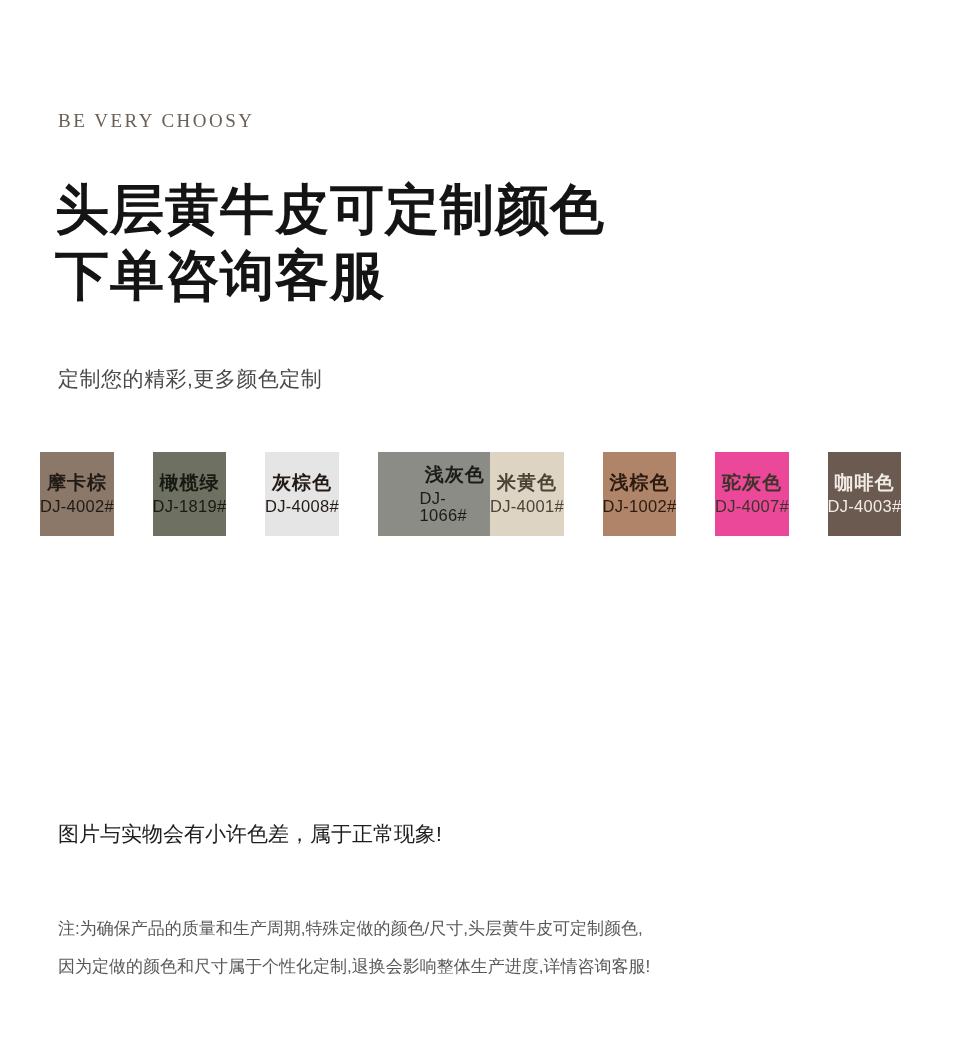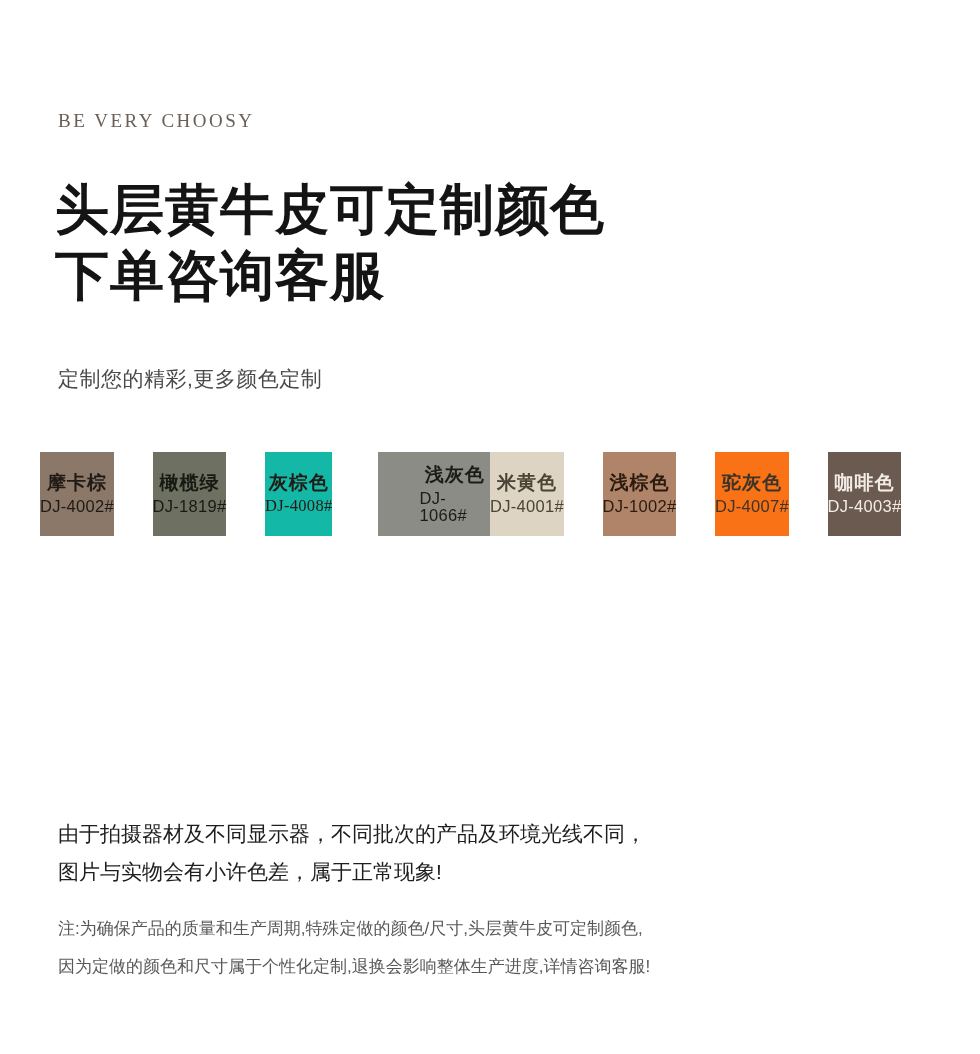--- a/index.html
+++ b/index.html
@@ -164,21 +164,21 @@
     <div class="swatch">
       <div class="swatch-chip" style="background: rgb(86, 90, 75);"></div>
       <div class="swatch-label" style="background: rgb(110, 113, 98); color: rgb(23, 26, 18);">
         <span class="swatch-name">橄榄绿</span>
         <span class="swatch-code">DJ-1819#</span>
       </div>
     </div>
 
     <div class="swatch">
       <div class="swatch-chip" style="background: rgb(171, 146, 137);"></div>
-      <div class="swatch-label" style="background: #14b8a6; color: rgb(35, 26, 22); font-family: Liberation Serif, serif;">
+      <div class="swatch-label" style="background: #e5e5e5; color: rgb(35, 26, 22);">
         <span class="swatch-name">灰棕色</span>
         <span class="swatch-code">DJ-4008#</span>
       </div>
     </div>
 
     <div class="swatch">
       <div class="swatch-chip" style="background: rgb(107, 108, 104);"></div>
       <div class="swatch-label" style="background: rgb(139, 140, 134); color: rgb(26, 28, 25); padding-left: 42px;">
         <span class="swatch-name">浅灰色</span>
         <span class="swatch-code">DJ-1066#</span>
@@ -196,38 +196,37 @@
     <div class="swatch">
       <div class="swatch-chip" style="background: rgb(176, 132, 104);"></div>
       <div class="swatch-label" style="background: rgb(176, 132, 104); color: rgb(43, 26, 15);">
         <span class="swatch-name">浅棕色</span>
         <span class="swatch-code">DJ-1002#</span>
       </div>
     </div>
 
     <div class="swatch">
       <div class="swatch-chip" style="background: rgb(207, 196, 180);"></div>
-      <div class="swatch-label" style="background: #f97316; color: rgb(60, 52, 42);">
+      <div class="swatch-label" style="background: #ec4899; color: rgb(60, 52, 42);">
         <span class="swatch-name">驼灰色</span>
         <span class="swatch-code">DJ-4007#</span>
       </div>
     </div>
 
     <div class="swatch">
       <div class="swatch-chip" style="background: rgb(84, 69, 61);"></div>
       <div class="swatch-label" style="background: rgb(107, 90, 80); color: rgb(242, 236, 230);">
         <span class="swatch-name">咖啡色</span>
         <span class="swatch-code">DJ-4003#</span>
       </div>
     </div>
 
   </div>
 
   <div class="note-main">
-    <span class="line">由于拍摄器材及不同显示器，不同批次的产品及环境光线不同，</span>
     <span class="line">图片与实物会有小许色差，属于正常现象!</span>
   </div>
 
   <div class="note-sub">
     <span class="line">注:为确保产品的质量和生产周期,特殊定做的颜色/尺寸,头层黄牛皮可定制颜色,</span>
     <span class="line">因为定做的颜色和尺寸属于个性化定制,退换会影响整体生产进度,详情咨询客服!</span>
   </div>
 
 </div>
 

